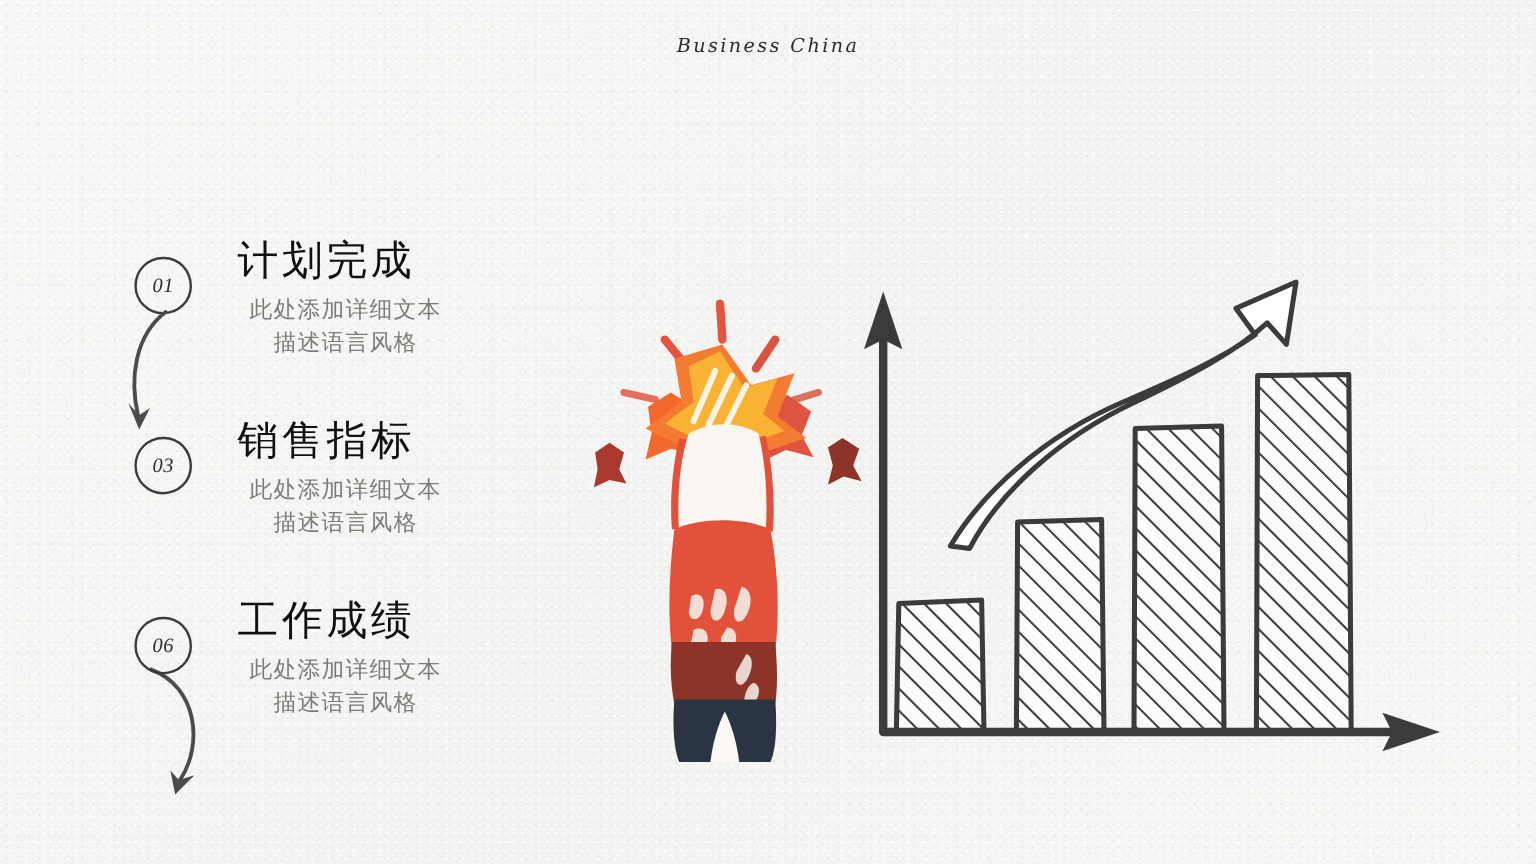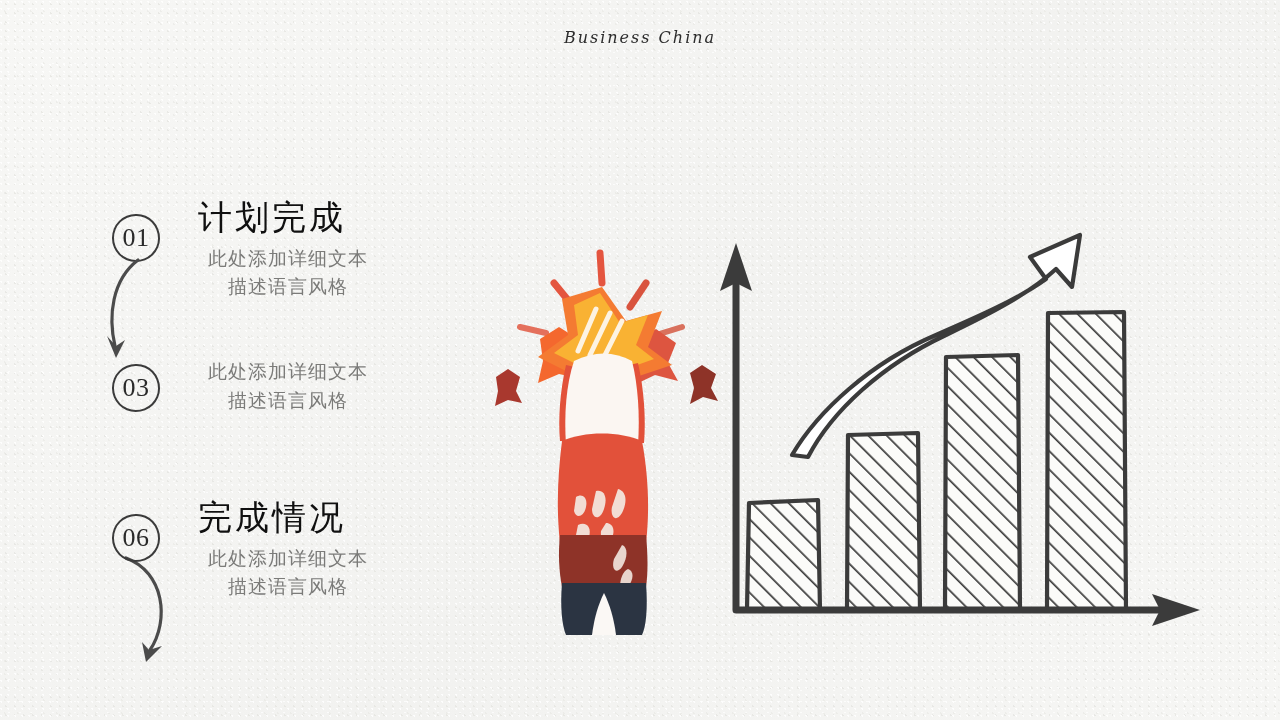--- a/index.html
+++ b/index.html
@@ -79,21 +79,22 @@
     height: 48px;
     border-radius: 50% 49% 51% 50% / 50% 51% 49% 50%;
     border: 2.4px solid #3b3b3b;
     display: flex;
     align-items: center;
     justify-content: center;
     box-sizing: border-box;
   }
   .num-badge .num-text {
     font-family: "Liberation Serif", "DejaVu Serif", serif;
-    font-size: 26px;
+    font-style: italic;
+    font-size: 17px;
     color: #2a2a2a;
     letter-spacing: 0.5px;
   }
 
   .agenda-text {
     position: absolute;
     left: 108px;
     top: 0;
     width: 225px;
   }
@@ -170,38 +171,39 @@
         <path d="M44,6 C18,26 14,62 21,92" fill="none" stroke="#4b4b4b" stroke-width="3.2" stroke-linecap="round"></path>
         <path d="M13,82 L22,104 L31,86 L22,92 Z" fill="#4b4b4b"></path>
       </svg>
     </div>
 
     <div class="agenda-item">
       <div class="num-badge">
         <span class="num-text">03</span>
       </div>
       <div class="agenda-text">
+        <p class="agenda-heading">销售指标</p>
         <p class="agenda-desc">
           <span>此处添加详细文本</span><br>
           <span>描述语言风格</span>
         </p>
       </div>
 
       <svg class="connector" id="connector-2" width="90" height="120" viewBox="0 0 90 120">
         <path d="M10,8 C48,22 54,70 34,100" fill="none" stroke="#4b4b4b" stroke-width="3.2" stroke-linecap="round"></path>
         <path d="M46,96 L30,112 L26,92 L33,100 Z" fill="#4b4b4b"></path>
       </svg>
     </div>
 
     <div class="agenda-item">
       <div class="num-badge">
         <span class="num-text">06</span>
       </div>
       <div class="agenda-text">
-        <p class="agenda-heading">完成情况</p>
+        <p class="agenda-heading">工作成绩</p>
         <p class="agenda-desc">
           <span>此处添加详细文本</span><br>
           <span>描述语言风格</span>
         </p>
       </div>
     </div>
 
   </div>
 
   <svg id="illustration" viewBox="0 0 280 400">

